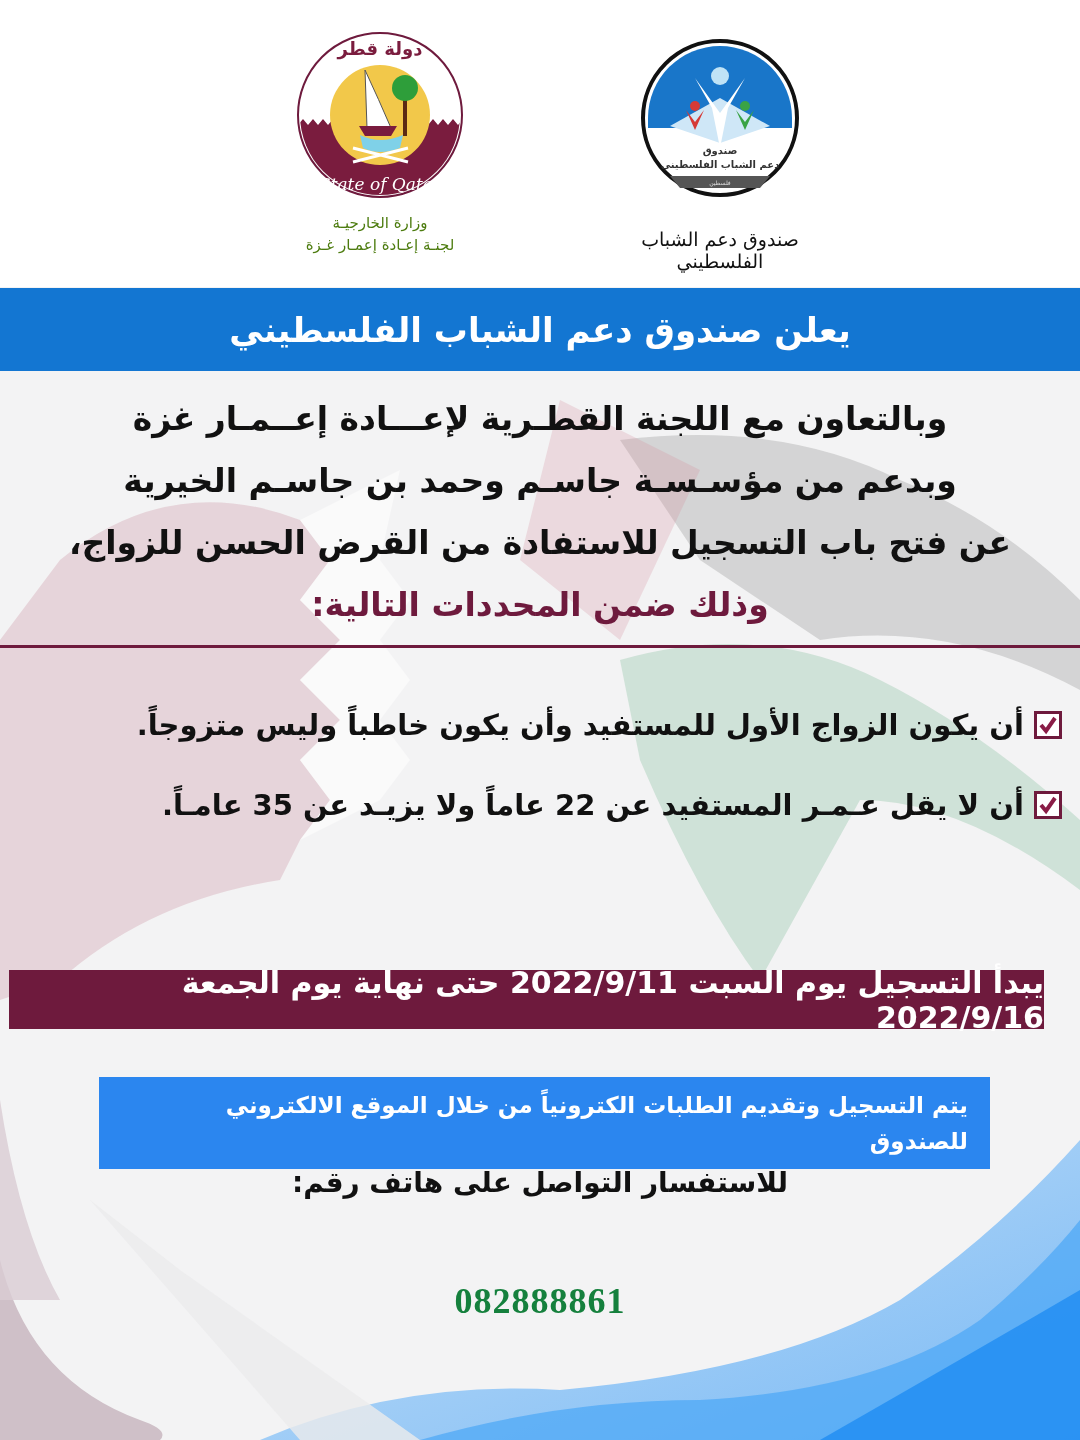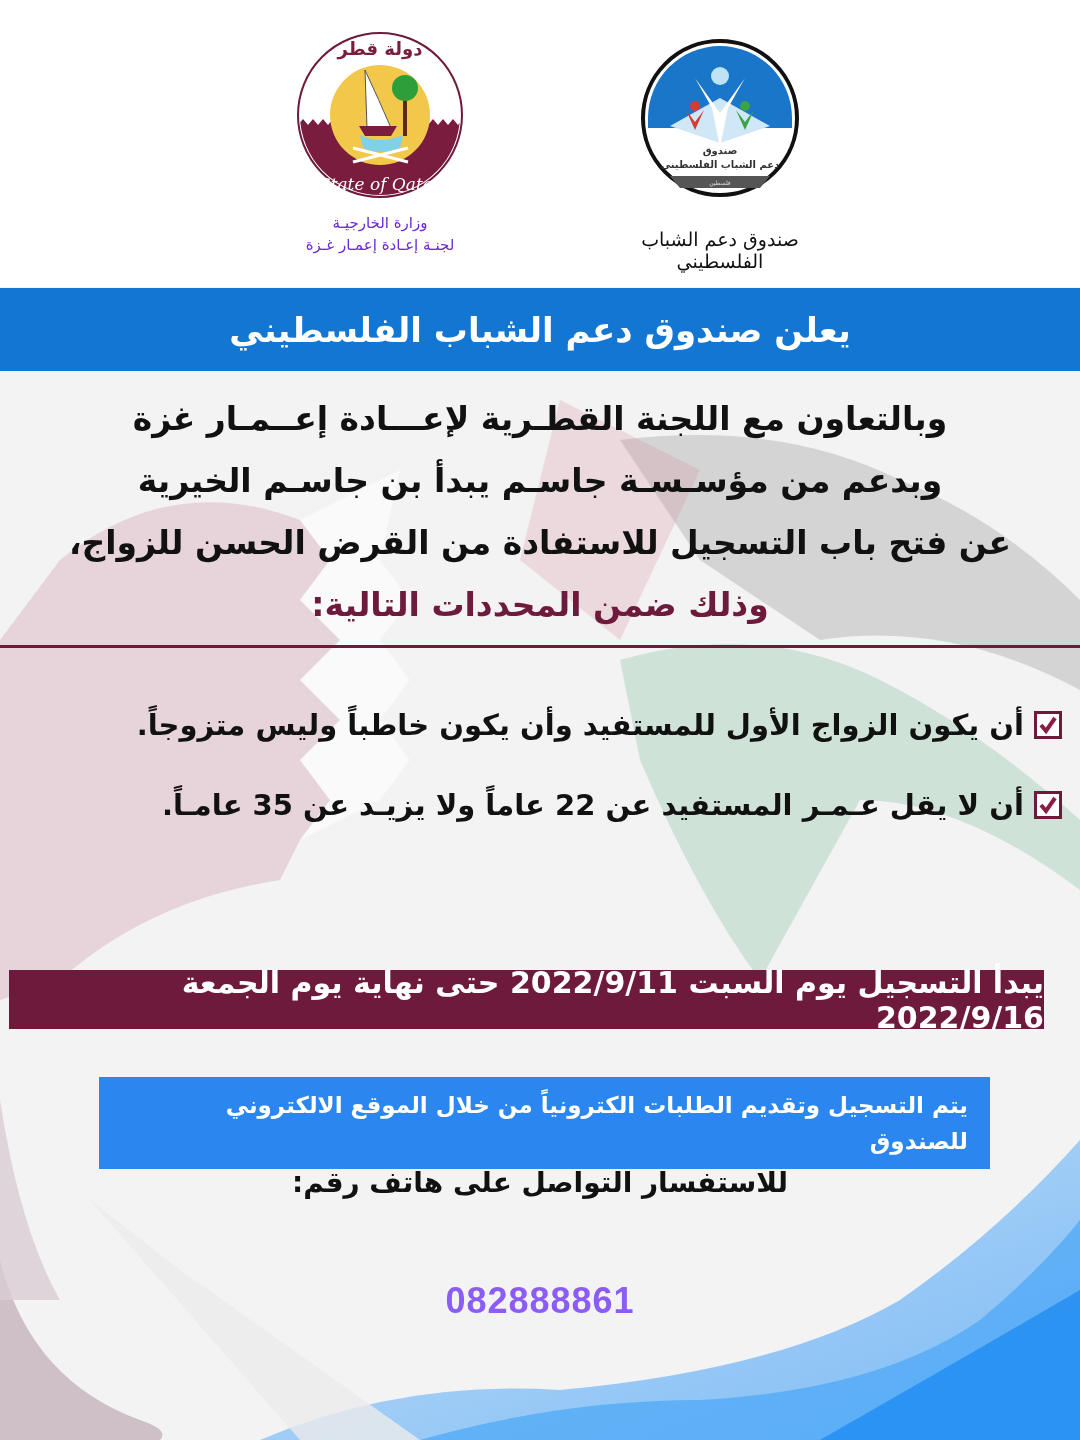--- a/index.html
+++ b/index.html
@@ -15,21 +15,21 @@
       position: absolute; left: 0; top: 0; width: 1080px; height: 287px;
       background: #ffffff; z-index: 1; padding-left: 44px;
     }
     .logo-block {
       position: absolute; display: flex; flex-direction: column; align-items: center;
     }
     .logo-qatar { left: 280px; top: 30px; width: 200px; }
     .logo-pysf { left: 595px; top: 38px; width: 250px; }
     .logo-caption {
       font-family: "DejaVu Sans", sans-serif; font-size: 15px; line-height: 22px;
-      text-align: center; color: #6d28d9; direction: rtl;
+      text-align: center; color: #4d7c0f; direction: rtl;
     }
     .logo-caption-large { font-family: "DejaVu Serif", serif; font-size: 19px; margin-top: 10px; color:#111; }
 
     .banner-blue {
       position: absolute; left: 0; top: 288px; width: 1080px; height: 83px;
       display: flex; align-items: center; justify-content: center; z-index: 2;
     }
     .banner-title {
       color: #fff; font-size: 34px; font-weight: bold; direction: rtl;
     }
@@ -70,22 +70,22 @@
     }
     .info-line { color: #fff; font-size: 23px; font-weight: bold; line-height: 36px; text-align: right; }
     .info-url { font-family: "Liberation Sans", sans-serif; font-weight: bold; direction: ltr; unicode-bidi: embed; }
 
     .contact-label {
       position: absolute; left: 0; top: 1166px; width: 1080px; text-align: center;
       font-size: 28px; font-weight: bold; z-index: 2; direction: rtl; color: #111;
     }
     .contact-phone {
       position: absolute; left: 0; top: 1280px; width: 1080px; text-align: center;
-      font-family: Liberation Sans, sans-serif; font-size: 36px; font-weight: bold;
-      z-index: 2; color: #8b5cf6; letter-spacing: 1px;
+      font-family: Liberation Serif, serif; font-size: 36px; font-weight: bold;
+      z-index: 2; color: #15803d; letter-spacing: 1px;
     }
   </style>
 </head>
 <body>
 
 <div class="bg-layer">
   <svg width="1080" height="1440" viewBox="0 0 1080 1440" xmlns="http://www.w3.org/2000/svg">
     <defs>
       <linearGradient id="blueWave" x1="0" y1="0" x2="1" y2="1">
         <stop offset="0" stop-color="#9fd0fb"></stop>
@@ -160,21 +160,21 @@
     <div class="logo-caption logo-caption-large" style="margin-top:30px;">صندوق دعم الشباب الفلسطيني</div>
   </div>
 </div>
 
 <div class="banner-blue" style="background:#1376d2;">
   <div class="banner-title">يعلن صندوق دعم الشباب الفلسطيني</div>
 </div>
 
 <div class="intro">
   <div class="intro-line">وبالتعاون مع اللجنة القطـرية لإعـــادة إعــمـار غزة</div>
-  <div class="intro-line">وبدعم من مؤسـسـة جاسـم يبدأ بن جاسـم الخيرية</div>
+  <div class="intro-line">وبدعم من مؤسـسـة جاسـم وحمد بن جاسـم الخيرية</div>
   <div class="intro-line">عن فتح باب التسجيل للاستفادة من القرض الحسن للزواج،</div>
   <div class="intro-line accent">وذلك ضمن المحددات التالية:</div>
 </div>
 
 <div class="divider" style="background:#6e1a3d;"></div>
 
 <div class="criteria">
   <div class="criterion">
     <span class="check-box" style="border-color:#6e1a3d;">
       <svg width="20" height="20" viewBox="0 0 20 20">

